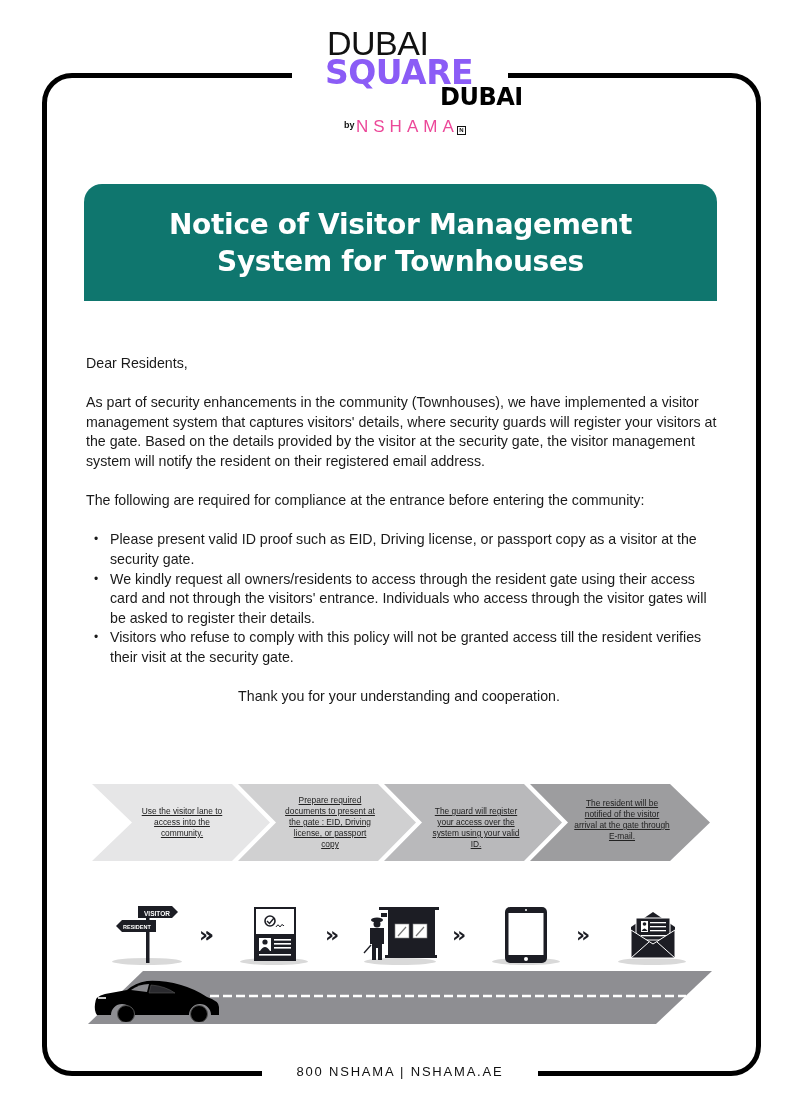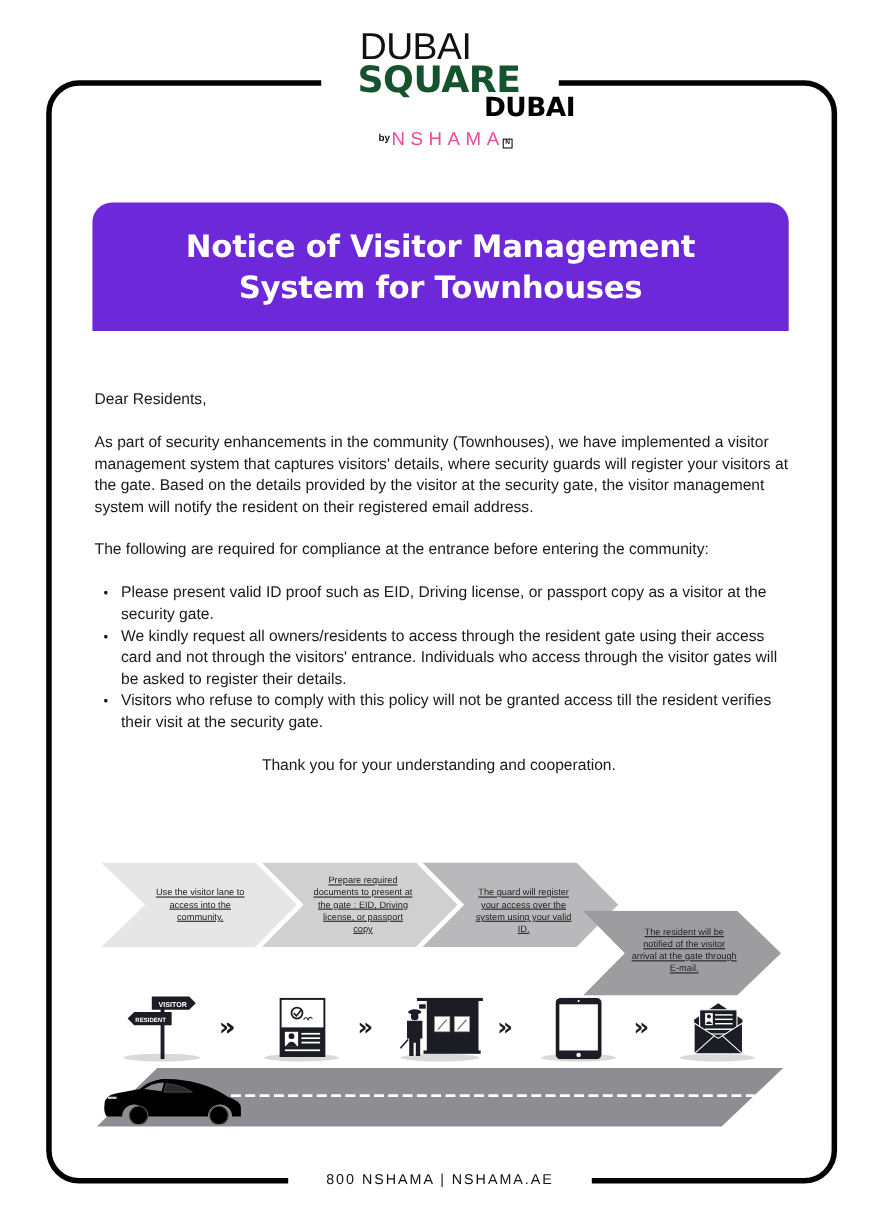--- a/index.html
+++ b/index.html
@@ -18,41 +18,41 @@
   }
 
   
   .logo { position: absolute; left: 300px; top: 26px; width: 200px; text-align: center; }
   .logo-town {
     position: absolute; left: 27px; top: 0; font-size: 34px; font-weight: 300; letter-spacing: -0.5px;
     line-height: 34px; color: #111;
   }
   .logo-square {
     position: absolute; left: 25px; top: 30px; font-size: 33px; font-weight: 900; line-height: 34px;
-    letter-spacing: -0.5px; color: #14532d; font-family: "DejaVu Sans", sans-serif;
+    letter-spacing: -0.5px; color: #8b5cf6; font-family: "DejaVu Sans", sans-serif;
   }
   .logo-dubai {
     position: absolute; left: 96px; top: 58px; font-size: 24px; font-weight: 700; line-height: 26px;
     letter-spacing: -0.5px; color: #000; font-family: "DejaVu Sans", sans-serif; margin-left: 44px;
   }
   .logo-by {
     position: absolute; left: 44px; top: 94px; font-size: 9px; font-weight: 700; color: #111;
   }
   .logo-nshama {
     position: absolute; left: 56px; top: 92px; font-size: 17px; letter-spacing: 5px; color: #ec4899; line-height: 18px;
   }
   .logo-mark {
     position: absolute; left: 157px; top: 100px; width: 9px; height: 9px; border: 1.5px solid #111;
     font-size: 6px; line-height: 6px; font-weight: 700; text-align: center; color:#111;
   }
 
   
   .banner {
     position: absolute; left: 84px; top: 184px; width: 633px; height: 117px;
-    background: #6d28d9; border-radius: 18px 18px 0 0;
+    background: #0f766e; border-radius: 18px 18px 0 0;
     display: flex; flex-direction: column; justify-content: center; align-items: center;
   }
   .banner-line {
     color: #fff; font-size: 28px; font-weight: 700; line-height: 37px; text-align: center;
     font-family: "DejaVu Sans", sans-serif; letter-spacing: -0.3px;
   }
 
   
   .body-text { position: absolute; left: 86px; top: 354px; width: 640px; font-size: 14.2px; line-height: 19.6px; color: #1a1a1a; }
   .para { margin: 0; }
@@ -133,21 +133,21 @@
       <polygon points="0,0 140,0 178,38.5 140,77 0,77 38,38.5" fill="#d0d0d1"></polygon>
     </svg>
     <div class="step-text" style="left:46px;width:92px;">Prepare required documents to present at the gate : EID, Driving license, or passport copy</div>
   </div>
   <div class="step" style="left:292px;width:180px;">
     <svg width="180" height="77">
       <polygon points="0,0 140,0 178,38.5 140,77 0,77 38,38.5" fill="#b9b9bb"></polygon>
     </svg>
     <div class="step-text" style="left:44px;width:96px;align-items:flex-start;padding-top:22px;">The guard will register your access over the system using your valid ID.</div>
   </div>
-  <div class="step" style="left:438px;width:182px;margin-top:44px;">
+  <div class="step" style="left:438px;width:182px;">
     <svg width="182" height="77">
       <polygon points="0,0 140,0 180,38.5 140,77 0,77 38,38.5" fill="#9d9d9f"></polygon>
     </svg>
     <div class="step-text" style="left:44px;width:96px;align-items:flex-start;padding-top:14px;">The resident will be notified of the visitor arrival at the gate through E-mail.</div>
   </div>
 </div>
 
 <div class="shadow" style="left:112px;top:958px;width:70px;"></div>
 <svg class="icon" style="left:114px;top:903px;" width="70" height="60">
   <rect x="32" y="6" width="3.5" height="54" fill="#1c1d24"></rect>

